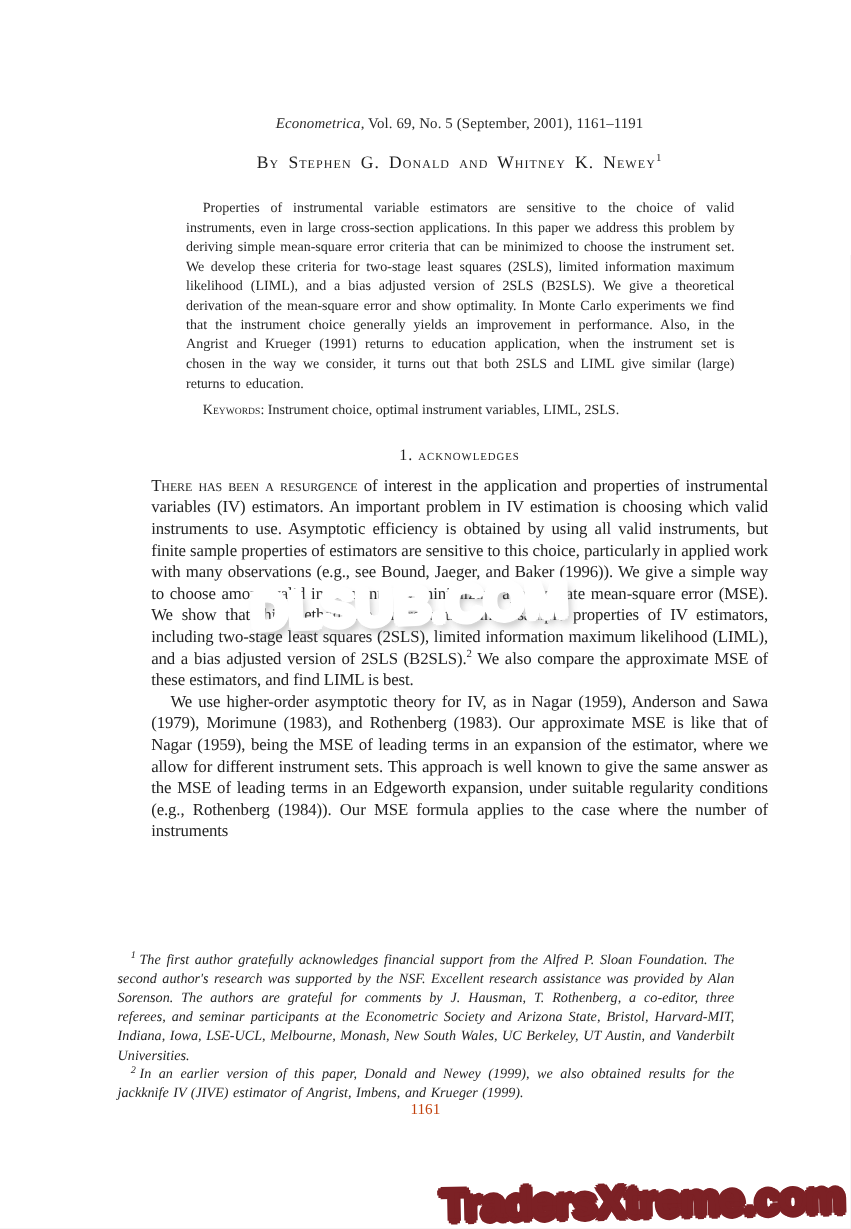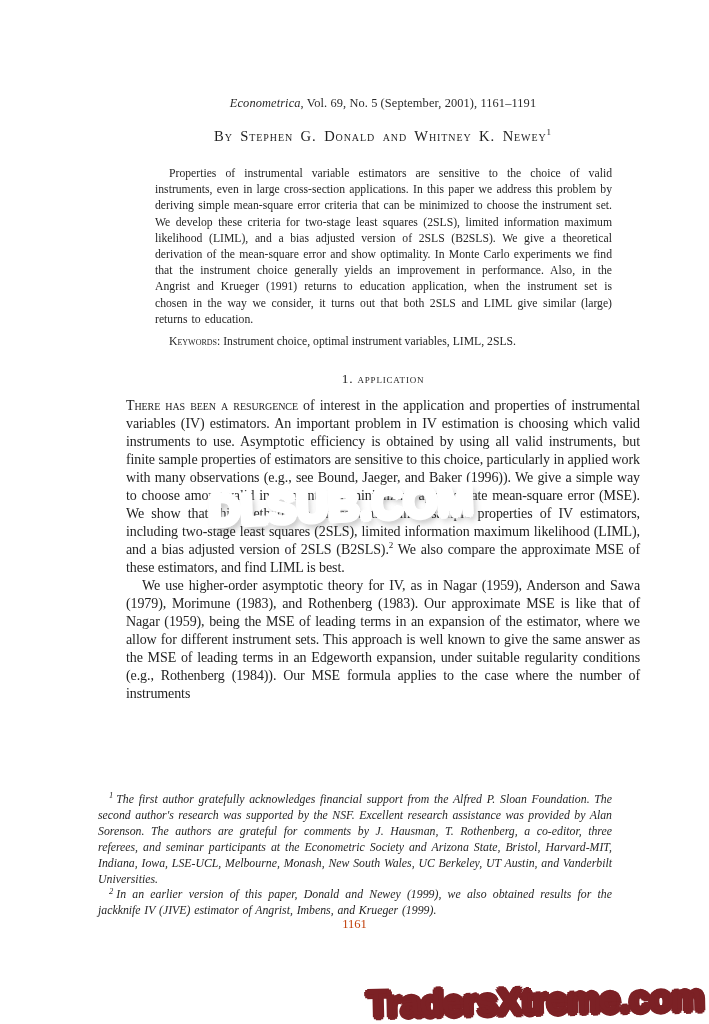--- a/index.html
+++ b/index.html
@@ -193,21 +193,21 @@
       <span class="sc">By Stephen G. Donald and Whitney K. Newey</span><sup>1</sup>
     </div>
 
     <p class="abstract">Properties of instrumental variable estimators are sensitive to the choice of valid instruments, even in large cross-section applications. In this paper we address this problem by deriving simple mean-square error criteria that can be minimized to choose the instrument set. We develop these criteria for two-stage least squares (2SLS), limited information maximum likelihood (LIML), and a bias adjusted version of 2SLS (B2SLS). We give a theoretical derivation of the mean-square error and show optimality. In Monte Carlo experiments we find that the instrument choice generally yields an improvement in performance. Also, in the Angrist and Krueger (1991) returns to education application, when the instrument set is chosen in the way we consider, it turns out that both 2SLS and LIML give similar (large) returns to education.</p>
 
     <p class="keywords">
       <span class="sc">Keywords:</span><span> Instrument choice, optimal instrument variables, LIML, 2SLS.</span>
     </p>
 
     <div class="section-heading">
-      <span>1. </span><span class="sc">application</span>
+      <span>1. </span><span class="sc">acknowledges</span>
     </div>
 
     <p class="body p1">
       <span class="sc">There has been a resurgence</span><span> of interest in the application and properties of instrumental variables (IV) estimators. An important problem in IV estimation is choosing which valid instruments to use. Asymptotic efficiency is obtained by using all valid instruments, but finite sample properties of estimators are sensitive to this choice, particularly in applied work with many observations (e.g., see Bound, Jaeger, and Baker (1996)). We give a simple way to choose among valid instruments, by minimizing approximate mean-square error (MSE). We show that this method can improve the finite sample properties of IV estimators, including two-stage least squares (2SLS), limited information maximum likelihood (LIML), and a bias adjusted version of 2SLS (B2SLS).</span><sup>2</sup><span> We also compare the approximate MSE of these estimators, and find LIML is best.</span>
     </p>
 
     <p class="body indent">We use higher-order asymptotic theory for IV, as in Nagar (1959), Anderson and Sawa (1979), Morimune (1983), and Rothenberg (1983). Our approximate MSE is like that of Nagar (1959), being the MSE of leading terms in an expansion of the estimator, where we allow for different instrument sets. This approach is well known to give the same answer as the MSE of leading terms in an Edgeworth expansion, under suitable regularity conditions (e.g., Rothenberg (1984)). Our MSE formula applies to the case where the number of instruments</p>
 
   </div>
 

